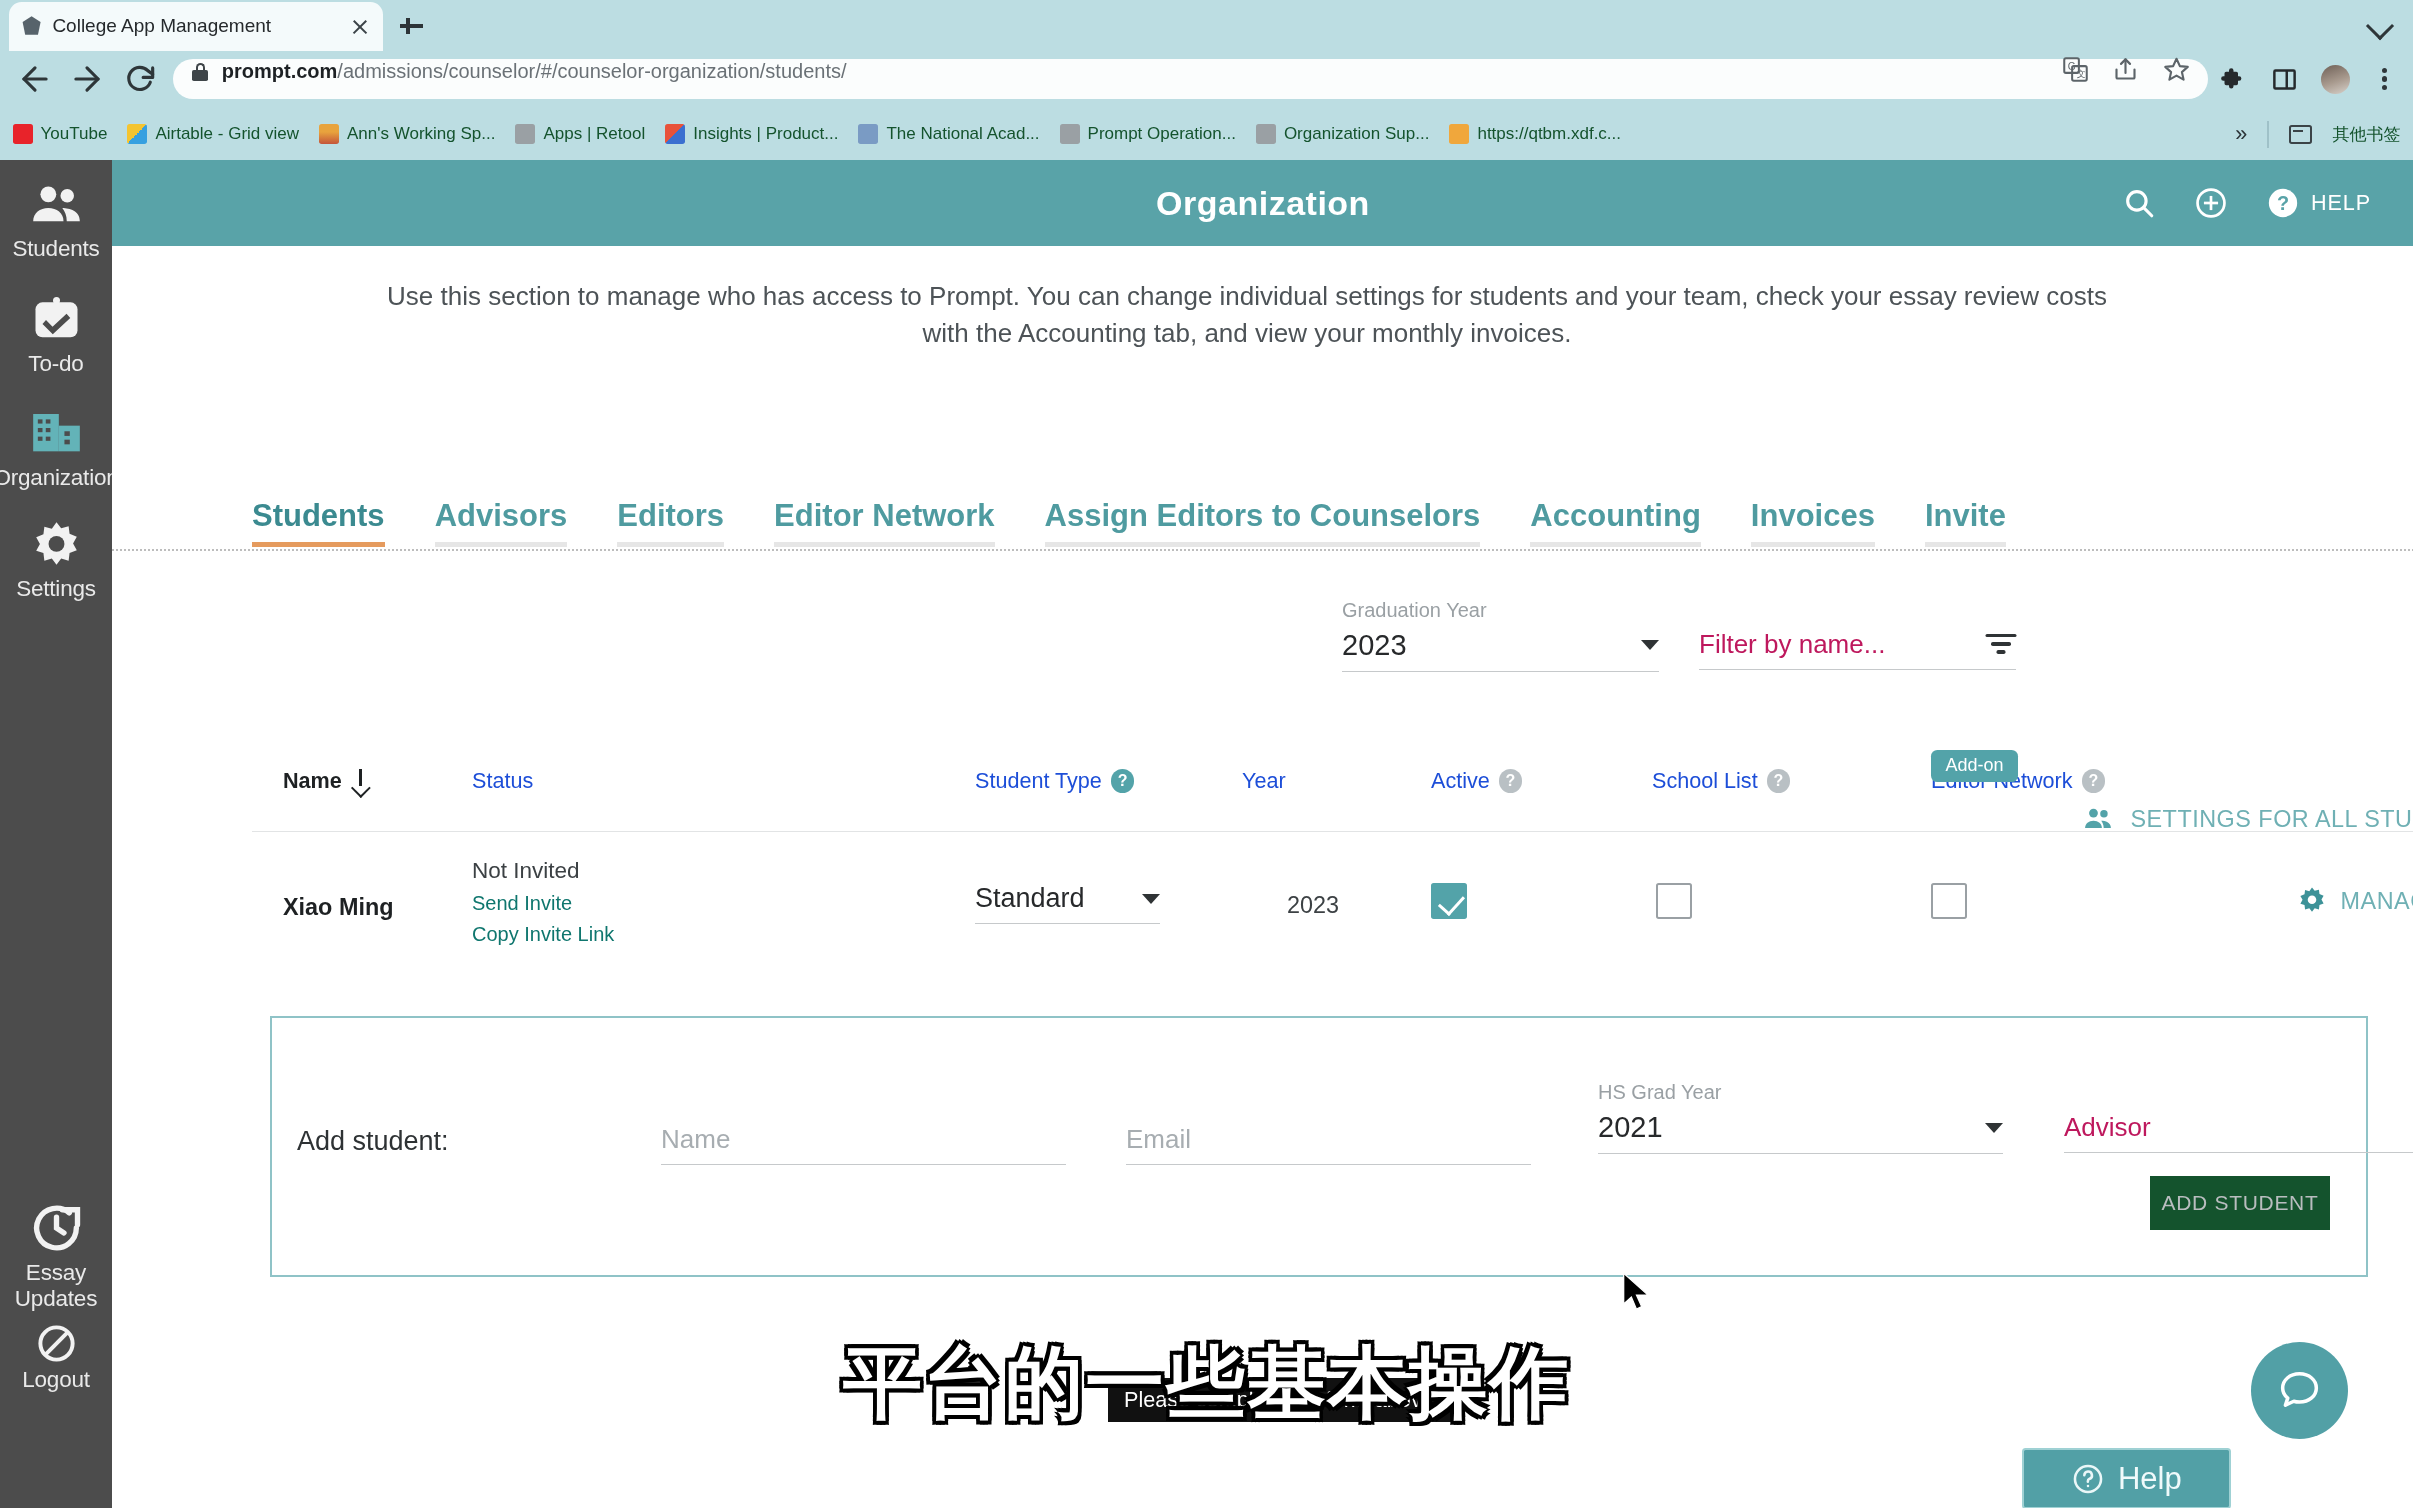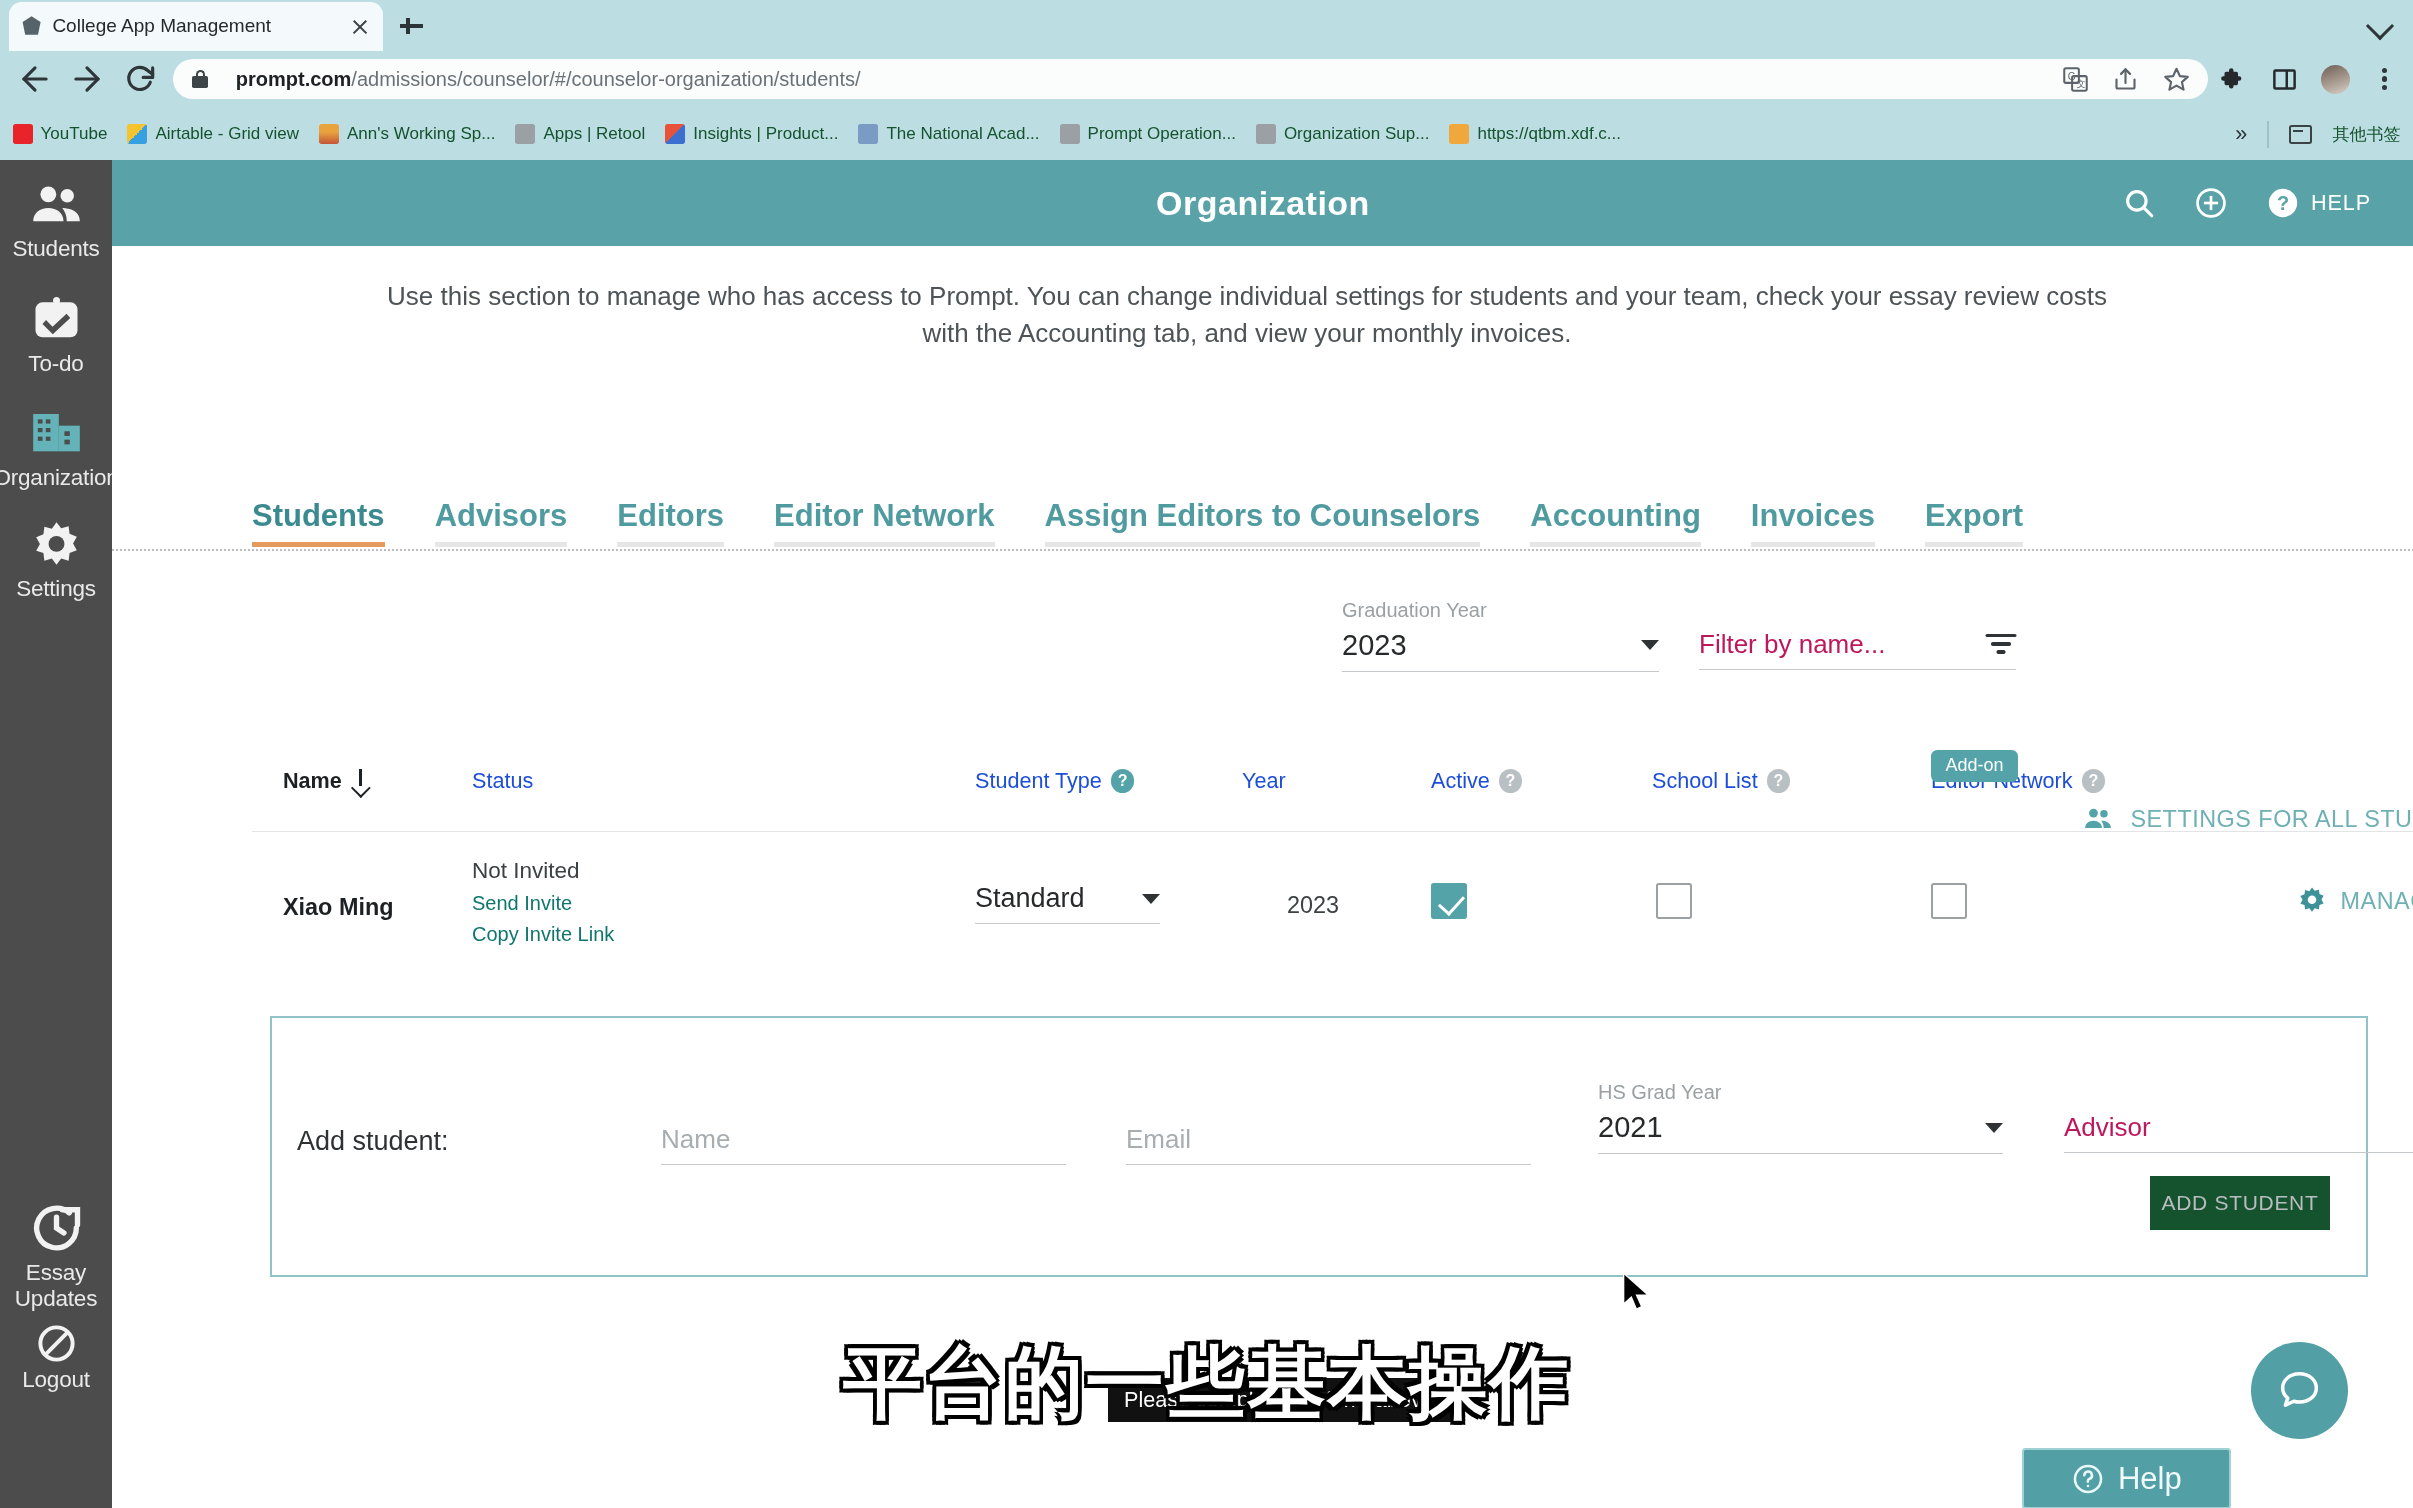--- a/index.html
+++ b/index.html
@@ -77,24 +77,23 @@
   }
   .nav-btn {
     width: 38px; height: 38px; margin-right: 14.4px;
     position: relative; flex: 0 0 auto; cursor: pointer;
     color: #2e3639;
   }
   .nav-btn svg { width: 38px; height: 38px; display: block; }
   .omnibox {
     flex: 1 1 auto; height: 40px;
     background: #fbfdfd; border-radius: 20px;
-    display: flex; align-items: center;
-    padding: 0 18px; margin-right: 12.6px;
+    display: flex; align-items: flex-end;
+    padding: 16px 18px; margin-right: 12.6px;
     position: relative;
-    gap: 14px;
   }
   .lock-icon {
     width: 18px; height: 21.6px; margin-right: 12.6px;
     position: relative; flex: 0 0 auto;
   }
   .lock-icon .body {
     position: absolute; bottom: 1.8px; left: 0.9px;
     width: 16px; height: 11.7px; background: #3e4549; border-radius: 1.8px;
   }
   .lock-icon .shackle {
@@ -606,21 +605,21 @@
 
       <div class="tabs-rule"></div>
       <div class="tabs">
         <div class="tabitem active">Students</div>
         <div class="tabitem">Advisors</div>
         <div class="tabitem">Editors</div>
         <div class="tabitem">Editor Network</div>
         <div class="tabitem">Assign Editors to Counselors</div>
         <div class="tabitem">Accounting</div>
         <div class="tabitem">Invoices</div>
-        <div class="tabitem">Export</div>
+        <div class="tabitem">Invite</div>
       </div>
 
       <div class="filter-row">
         <div class="field" style="left:1230px; top:10.8px; width:317px;">
           <div class="field-label">Graduation Year</div>
           <div class="field-line">
             <span class="field-value">2023</span>
             <span class="caret-down"></span>
           </div>
         </div>

